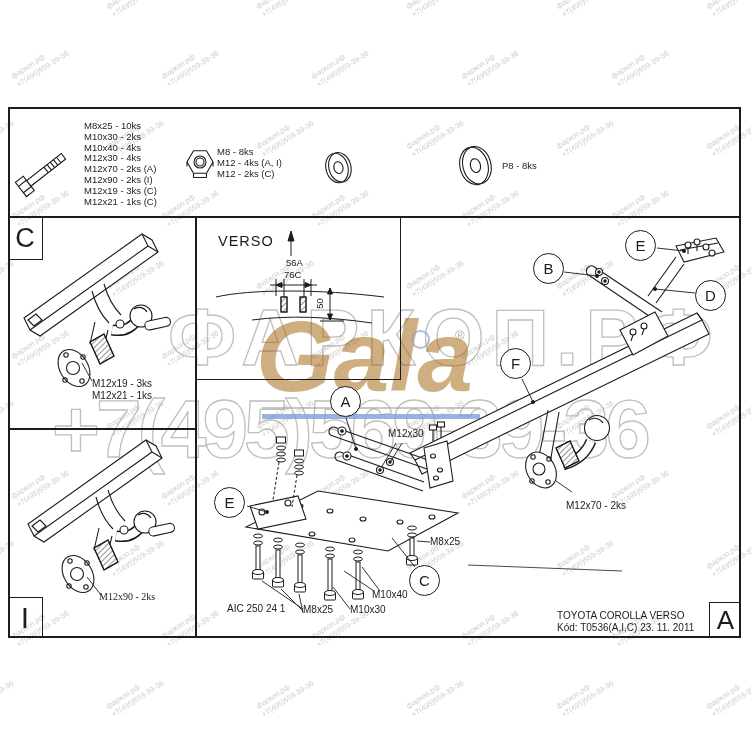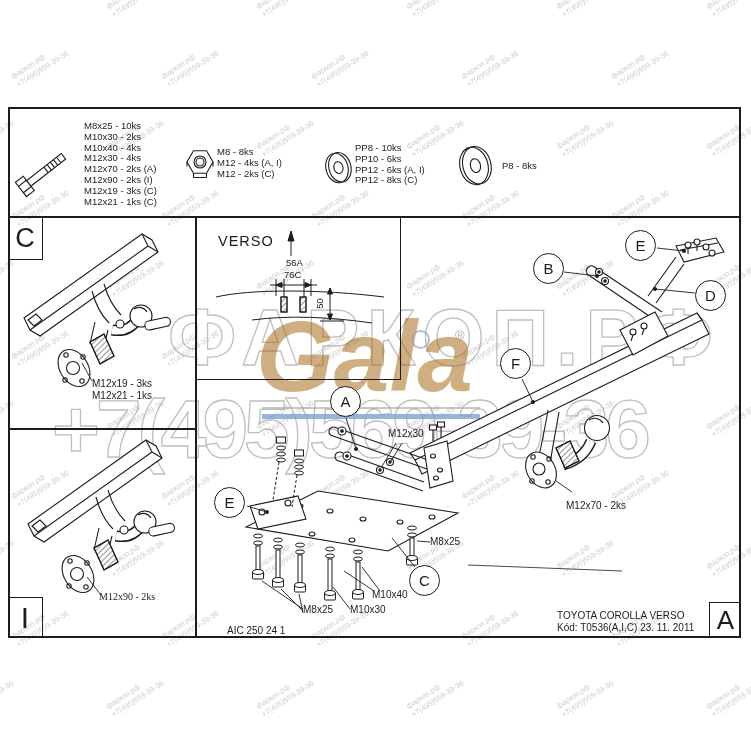--- a/index.html
+++ b/index.html
@@ -546,43 +546,37 @@
     <div>M12x70 - 2ks (A)</div>
     <div>M12x90 - 2ks (I)</div>
     <div>M12x19 - 3ks (C)</div>
     <div>M12x21 - 1ks (C)</div>
   </div>
   <div class="plist" style="left:217px;top:147px;">
     <div>M8 - 8ks</div>
     <div>M12 - 4ks (A, I)</div>
     <div>M12 - 2ks (C)</div>
   </div>
-  <div class="plist" style="left:355px;top:143px;">
-    <div>PP8 - 10ks</div>
-    <div>PP10 - 6ks</div>
-    <div>PP12 - 6ks (A, I)</div>
-    <div>PP12 - 8ks (C)</div>
-  </div>
   <div class="plist" style="left:502px;top:161px;">P8 - 8ks</div>
 
   <div class="detail-title" style="left:218px;top:233px;">VERSO</div>
   <div class="dim" style="left:286px;top:257px;">56A</div>
   <div class="dim" style="left:284px;top:269px;">76C</div>
   <div class="dim" style="left:314px;top:298px;transform:rotate(-90deg);">50</div>
 
   <div class="lbl" style="left:92px;top:378px;">M12x19 - 3ks</div>
   <div class="lbl" style="left:92px;top:390px;">M12x21 - 1ks</div>
   <div class="lbl" style="left:99px;top:591px;font-family:Liberation Serif, serif;">M12x90 - 2ks</div>
   <div class="lbl" style="left:388px;top:428px;">M12x30</div>
   <div class="lbl" style="left:566px;top:500px;">M12x70 - 2ks</div>
   <div class="lbl" style="left:430px;top:536px;">M8x25</div>
   <div class="lbl" style="left:303px;top:604px;">M8x25</div>
   <div class="lbl" style="left:350px;top:604px;">M10x30</div>
   <div class="lbl" style="left:372px;top:589px;">M10x40</div>
-  <div class="lbl" style="left:207px;top:625px;padding-left:20px;">AIC 250 24 1</div>
+  <div class="lbl" style="left:207px;top:603px;padding-left:20px;">AIC 250 24 1</div>
 
   <div class="balloon" style="left:330px;top:386px;">A</div>
   <div class="balloon" style="left:533px;top:253px;">B</div>
   <div class="balloon" style="left:409px;top:565px;">C</div>
   <div class="balloon" style="left:695px;top:280px;">D</div>
   <div class="balloon" style="left:625px;top:230px;">E</div>
   <div class="balloon" style="left:214px;top:487px;">E</div>
   <div class="balloon" style="left:500px;top:348px;">F</div>
 
   <div class="tb" style="left:557px;top:610px;">TOYOTA COROLLA VERSO</div>

